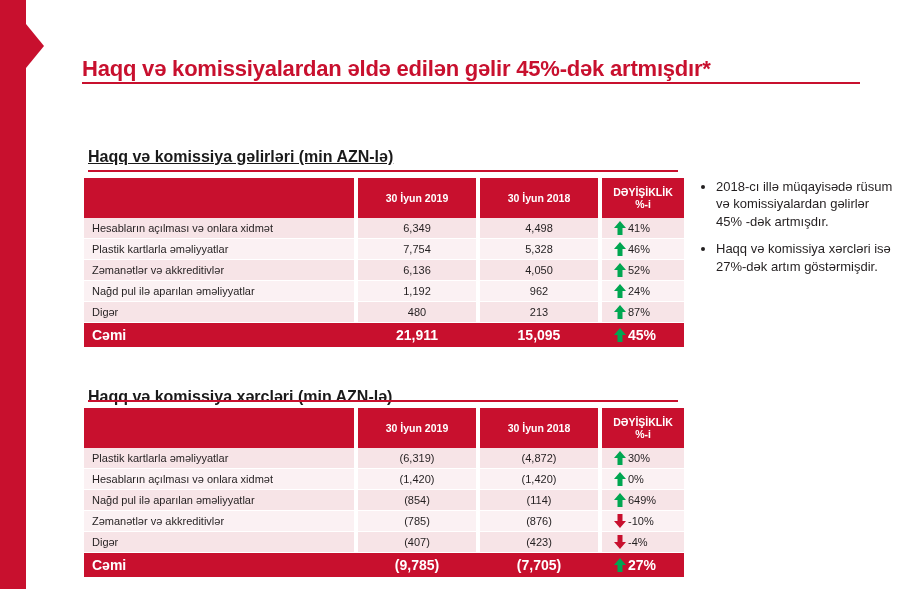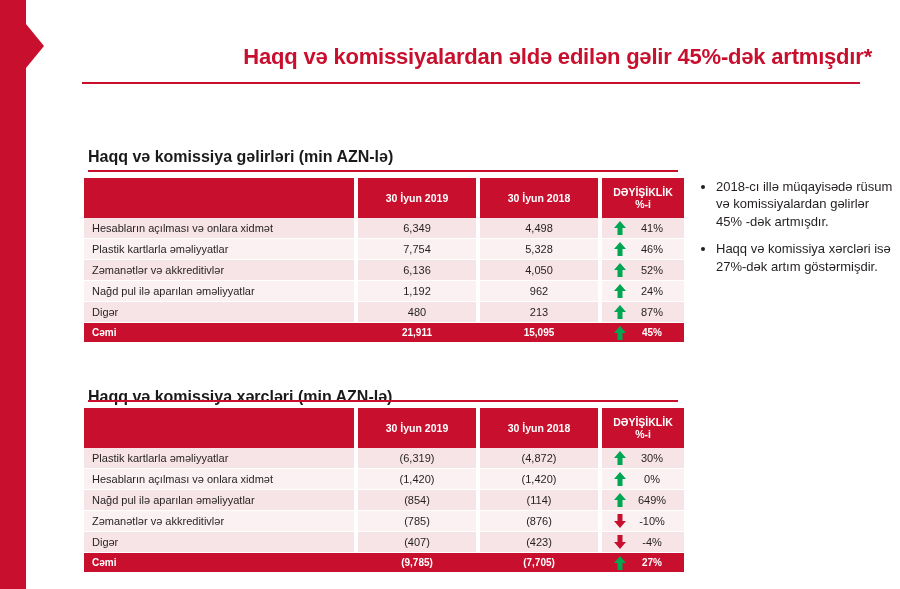--- a/index.html
+++ b/index.html
@@ -32,27 +32,26 @@
     height: 0;
     border-top: 22px solid transparent;
     border-bottom: 22px solid transparent;
     border-left: 18px solid #c8102e;
   }
 
   
   .page-title {
     position: absolute;
     left: 82px;
-    top: 44px;
+    top: 56px;
     width: 790px;
     font-size: 22px;
     font-weight: bold;
     color: #c8102e;
     letter-spacing: -0.2px;
-    text-align: right;
   }
   .title-rule {
     position: absolute;
     left: 82px;
     top: 82px;
     width: 778px;
     height: 2px;
     background: #c8102e;
   }
 
@@ -96,31 +95,31 @@
     border-bottom: 1px solid #ffffff;
   }
   table.data-table td.label {
     text-align: left;
     margin-left: 17px;
   }
   table.data-table td.num {
     text-align: center;
   }
   table.data-table td.chg {
-    text-align: center;
+    text-align: left;
     position: relative;
     padding-left: 26px;
   }
   tr.row-odd td { background: #f7e4e7; }
   tr.row-even td { background: #fbf1f3; }
   tr.total td {
     background: #c8102e;
     color: #ffffff;
     font-weight: bold;
-    font-size: 10px;
+    font-size: 14px;
     border-bottom: none;
   }
   .col-gap {
     width: 4px;
     background: #ffffff !important;
     padding: 0 !important;
     border-bottom: 1px solid #ffffff;
   }
 
   
@@ -154,21 +153,21 @@
 </style>
 </head>
 <body>
 
 <div class="left-bar"></div>
 <div class="left-bar-notch"></div>
 
 <div class="page-title">Haqq və komissiyalardan əldə edilən gəlir 45%-dək artmışdır*</div>
 <div class="title-rule"></div>
 
-<div class="section-heading" style="left:88px; top:148px;">Haqq və komissiya gəlirləri (min AZN-lə)</div>
+<div class="section-heading" style="left:88px; top:148px;text-decoration:underline;">Haqq və komissiya gəlirləri (min AZN-lə)</div>
 <div class="section-rule" style="left:88px; top:170px; width:590px;"></div>
 
 <table class="data-table" id="table-income" style="left:84px; top:178px;">
   <colgroup>
     <col style="width:270px;">
     <col style="width:4px;">
     <col style="width:118px;">
     <col style="width:4px;">
     <col style="width:118px;">
     <col style="width:4px;">

